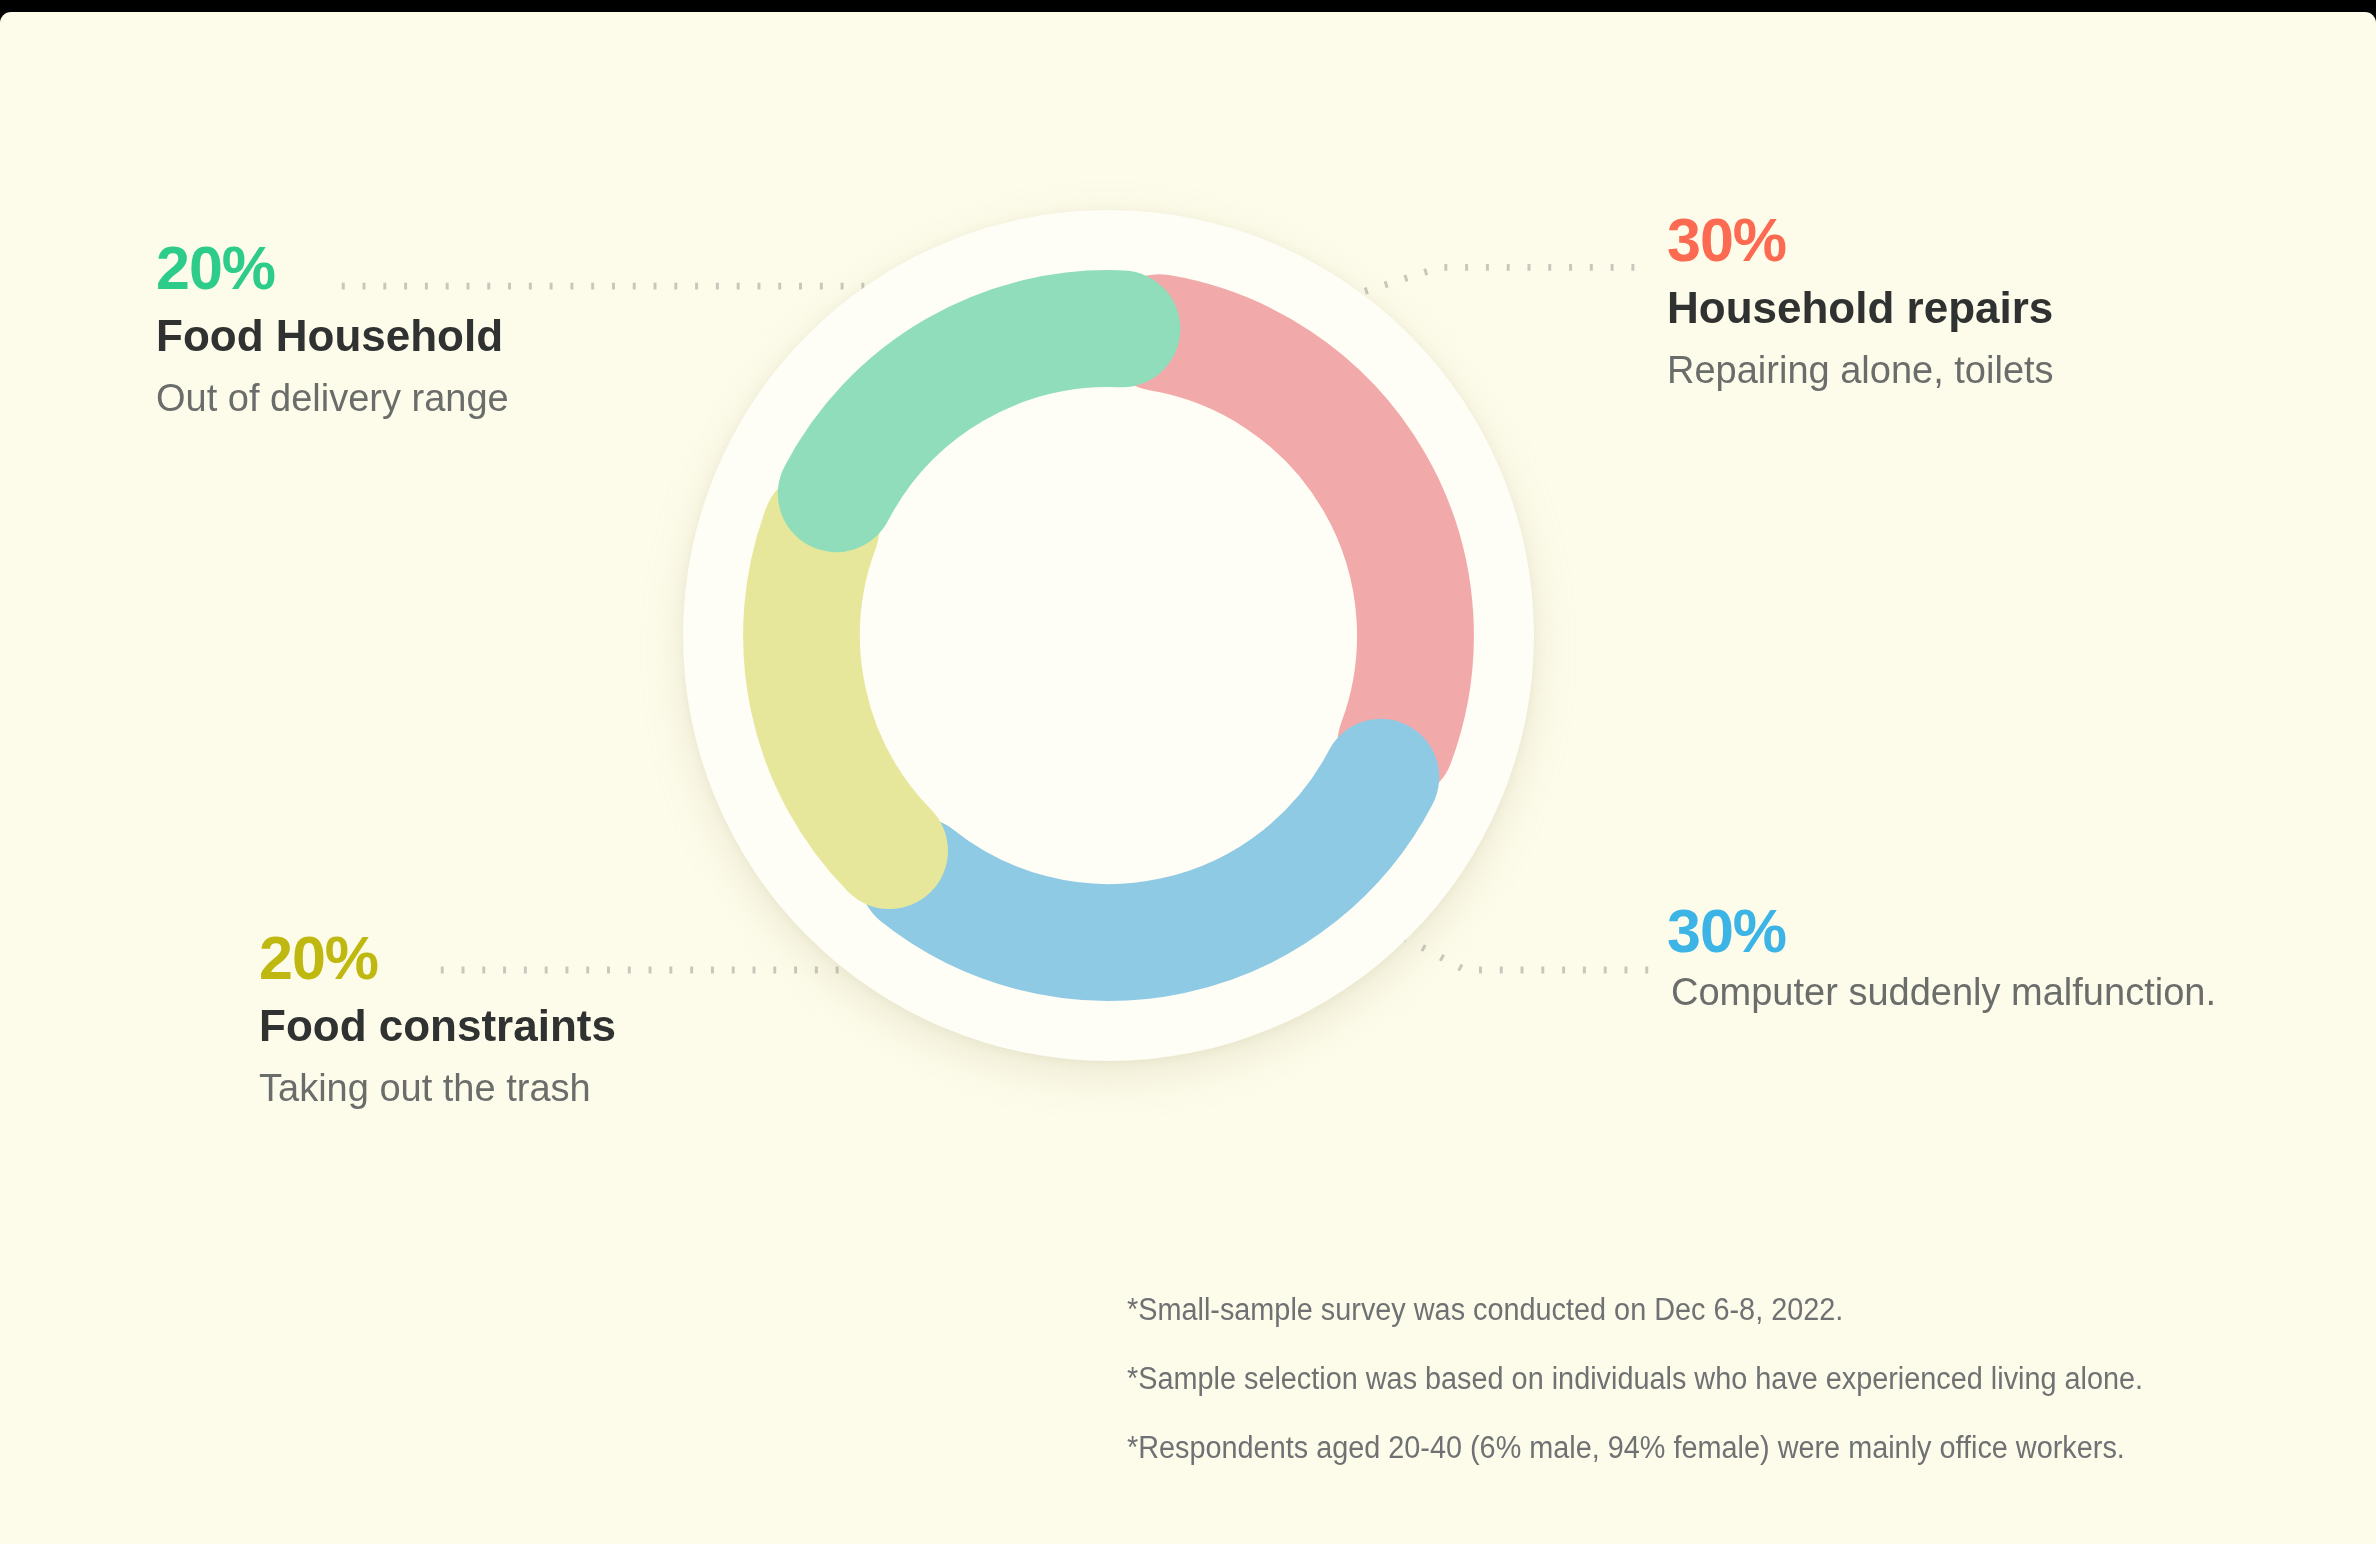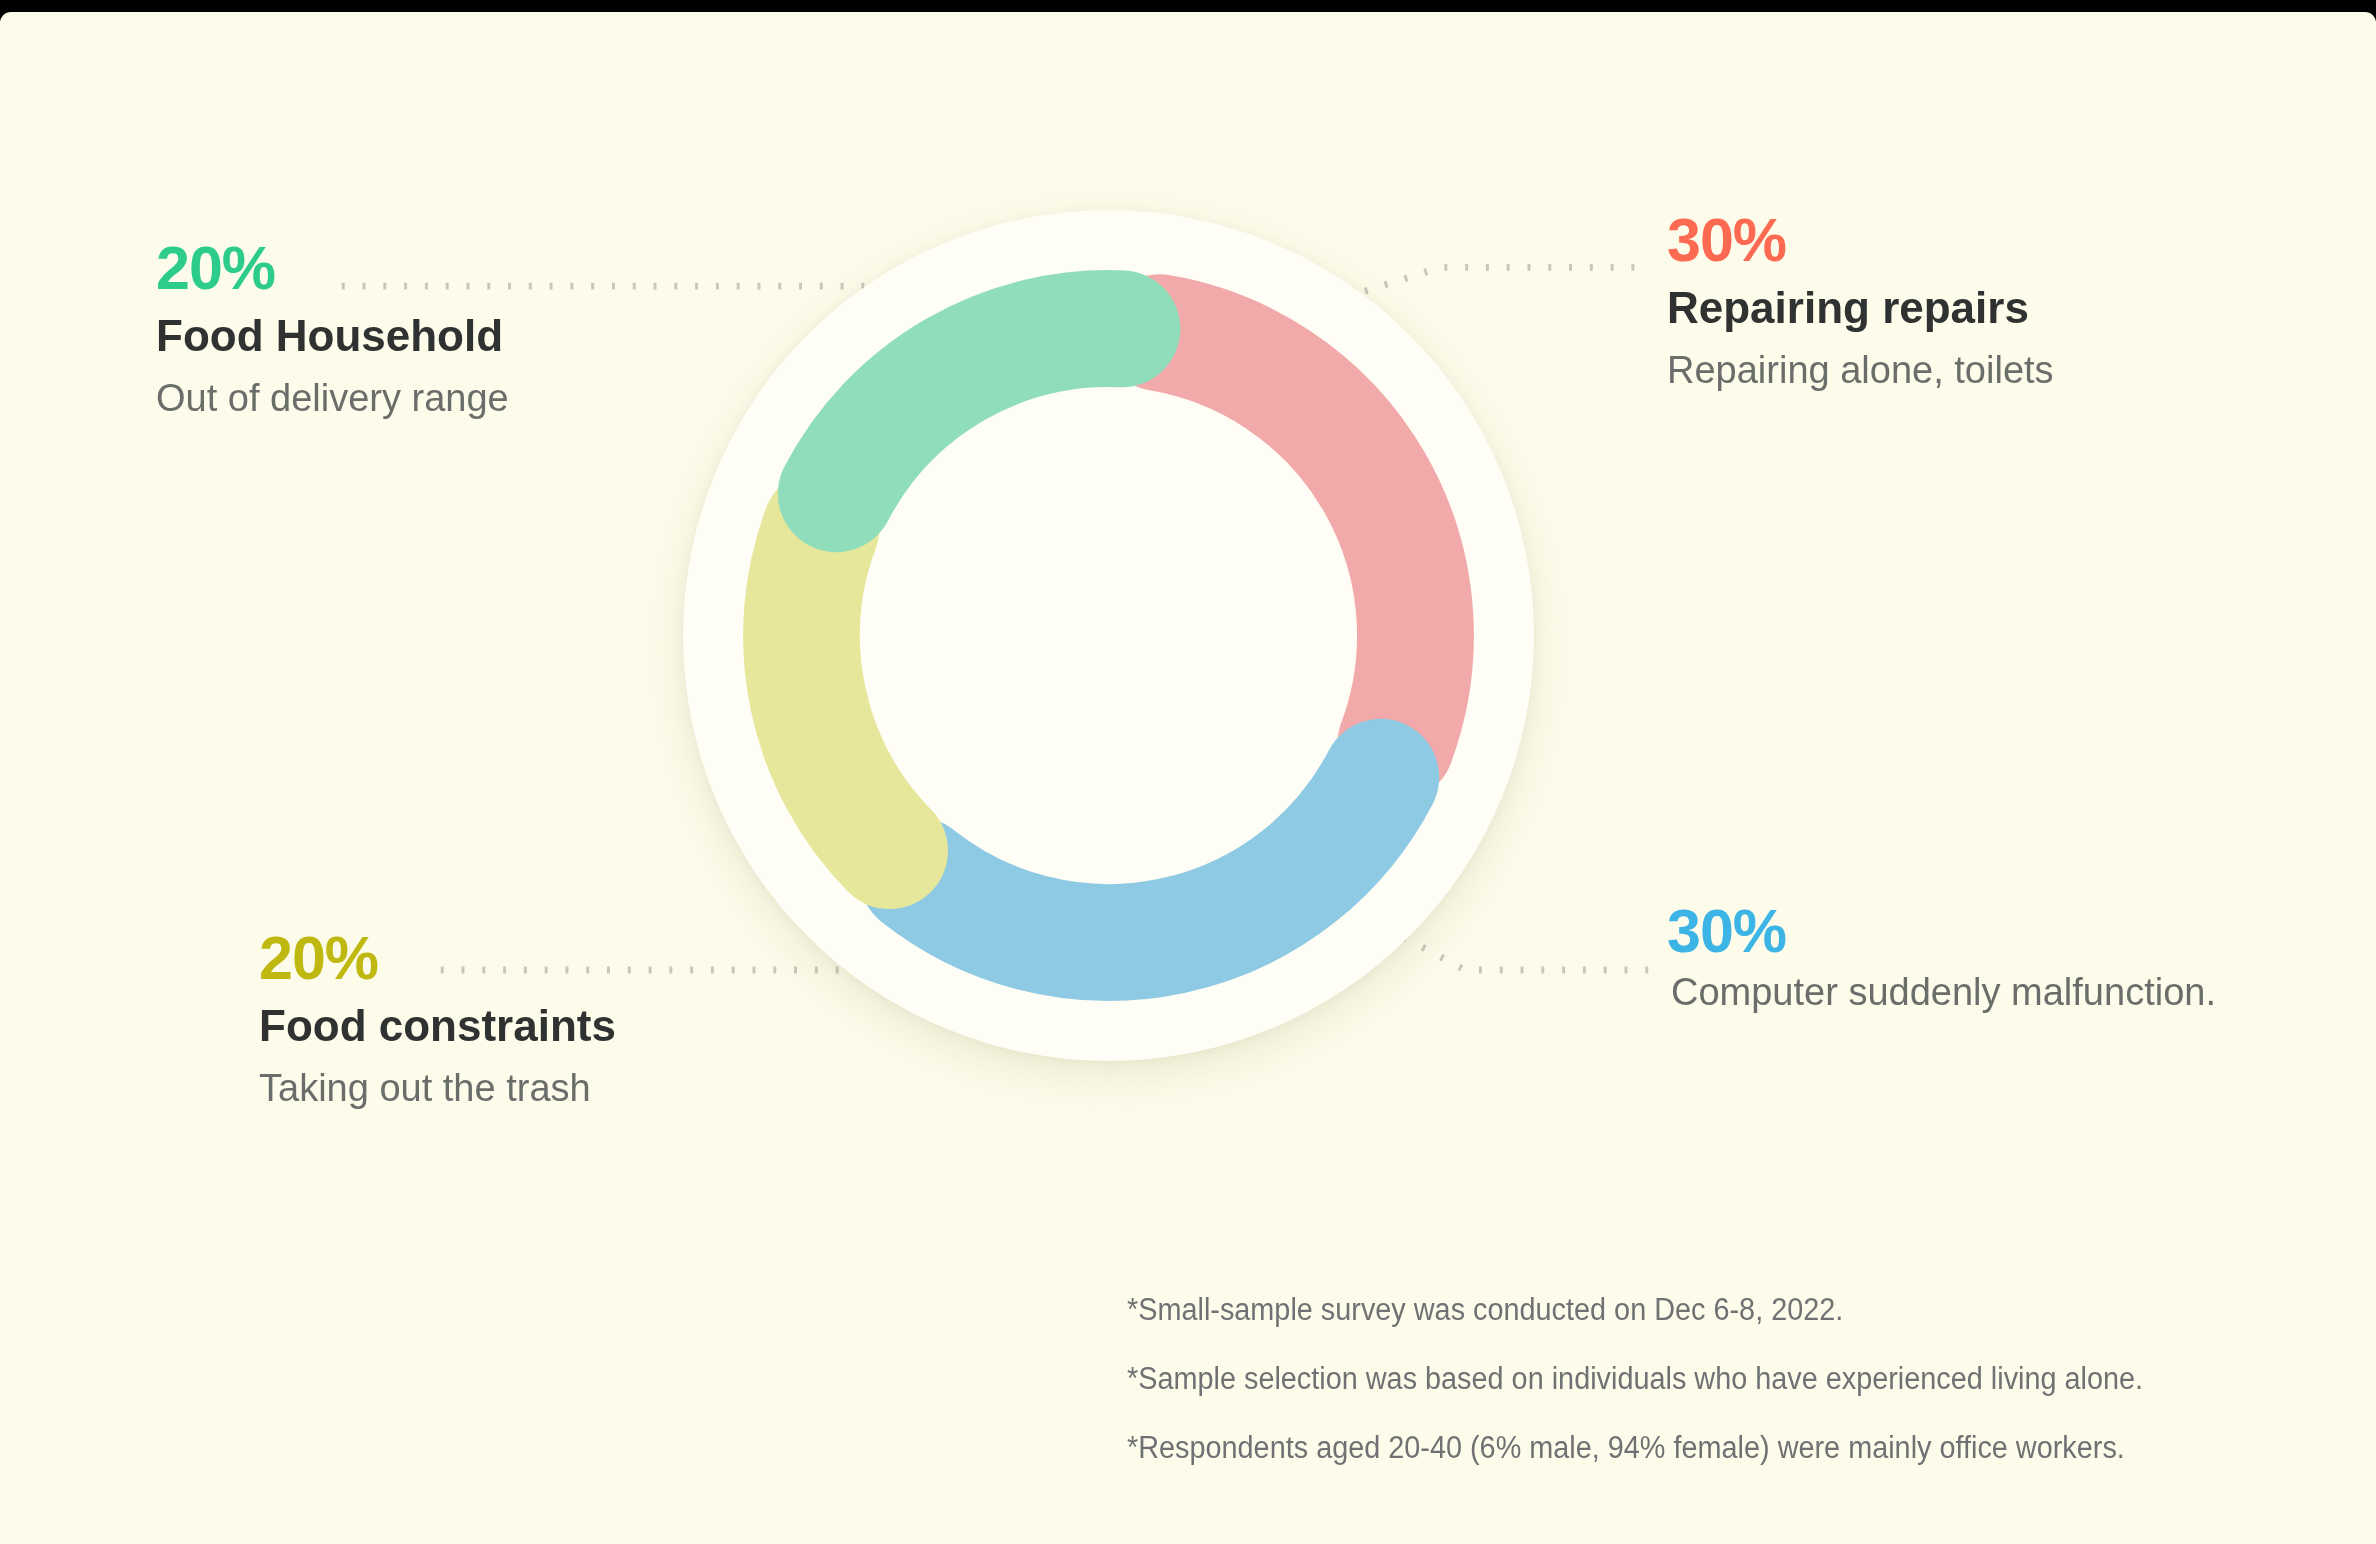--- a/index.html
+++ b/index.html
@@ -145,21 +145,21 @@
   </div>
 
   <div class="callout" id="callout-time">
     <div class="pct" style="color: rgb(191, 184, 17);">20%</div>
     <div class="title">Food constraints</div>
     <div class="desc">Taking out the trash</div>
   </div>
 
   <div class="callout" id="callout-repairs">
     <div class="pct" style="color: rgb(252, 106, 81);">30%</div>
-    <div class="title">Repairing repairs</div>
+    <div class="title">Household repairs</div>
     <div class="desc">Repairing alone, toilets</div>
   </div>
 
   <div class="callout" id="callout-emerg">
     <div class="pct" style="color: rgb(60, 180, 229);">30%</div>
     <div class="desc">Computer suddenly malfunction.</div>
   </div>
 
   <div id="footnotes">
     <div class="note">*Small-sample survey was conducted on Dec 6-8, 2022.</div>

